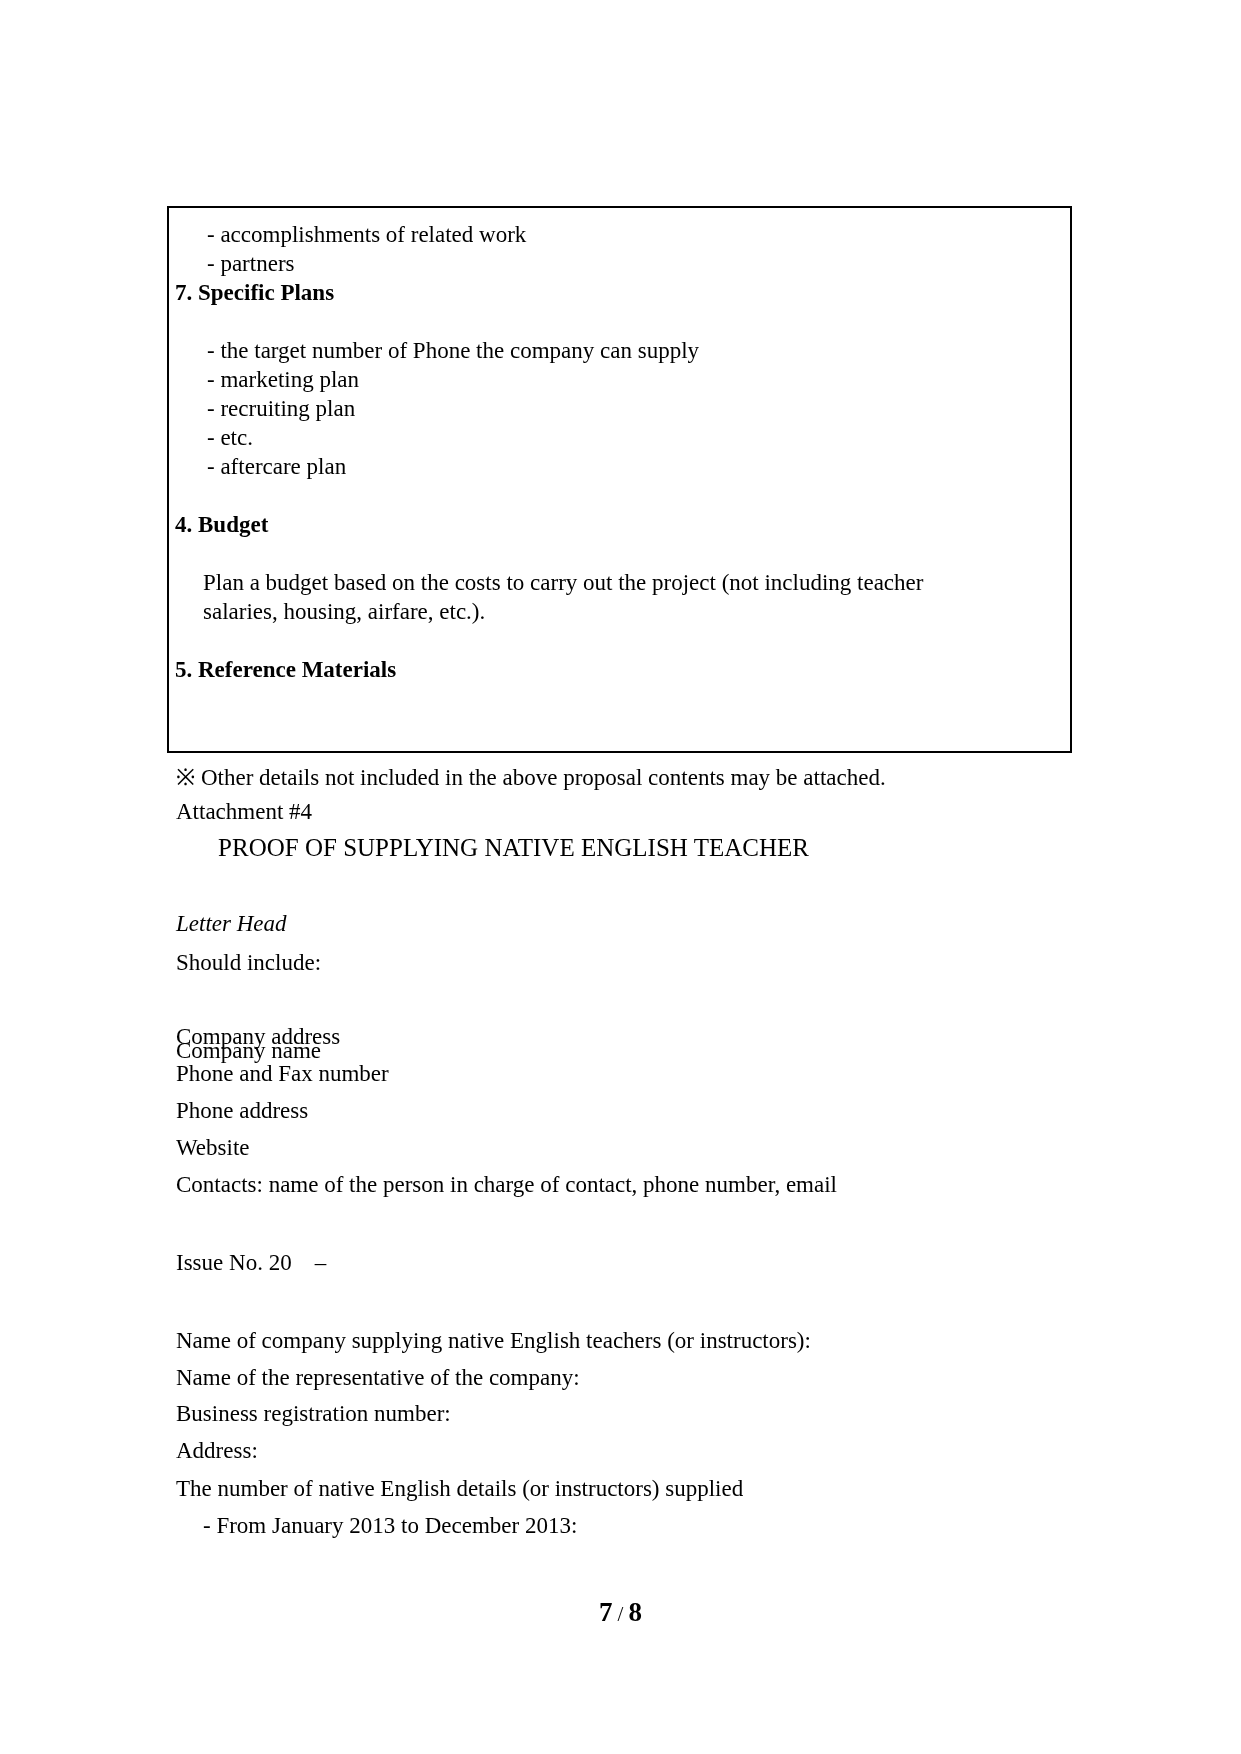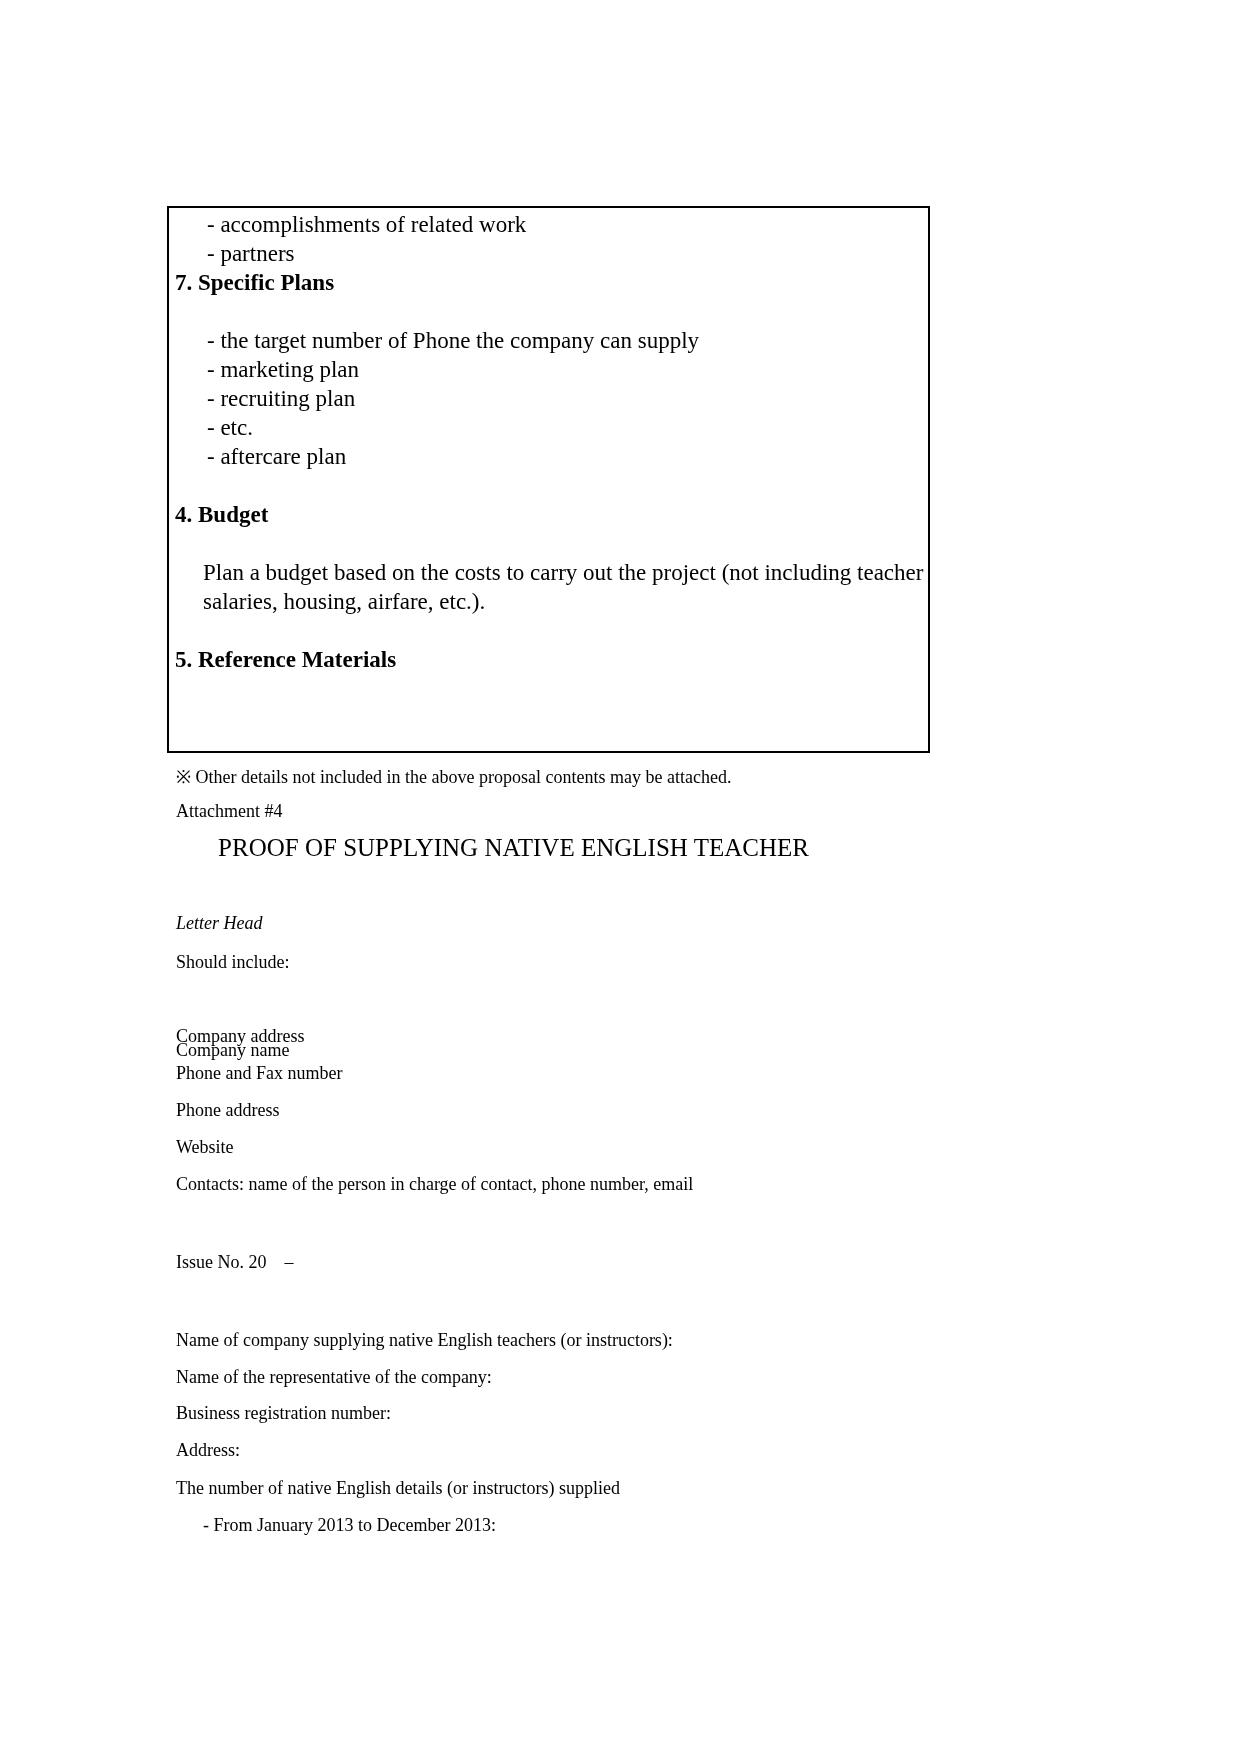--- a/index.html
+++ b/index.html
@@ -8,38 +8,38 @@
     width:1241px; height:1754px;
     background:#ffffff;
     color:#000000;
     font-family:"Liberation Serif", serif;
     overflow:hidden;
   }
   
   .proposal-box {
     position:absolute;
     left:167px; top:206px;
-    width:763px; height:547px;
+    width:905px; height:547px;
     border:2px solid #000000;
     box-sizing:border-box;
-    padding-top:2px;
+    padding-top:12px;
   }
   .proposal-box .row {
     height:29px; line-height:29px;
     font-size:23px;
     white-space:pre;
   }
   .proposal-box .row.item { padding-left:38px; }
   .proposal-box .row.head { padding-left:6px; font-weight:bold; }
   .proposal-box .row.para { padding-left:34px; }
   
   .bl {
     position:absolute;
     left:176px;
-    font-size:18px;
+    font-size:23px;
     line-height:37px;
     white-space:pre;
   }
   .bl.center { left:0; width:1027px; text-align:center; font-size:25px; }
   .bl.italic { font-style:italic; }
   .bl.indent { left:203px; }
   .page-footer {
     position:absolute;
     left:0; top:1594px; width:1241px;
     text-align:center;
@@ -91,14 +91,15 @@
 
   <div class="bl" style="top:1244px">Issue No. 20    –</div>
 
   <div class="bl" style="top:1322px">Name of company supplying native English teachers (or instructors):</div>
   <div class="bl" style="top:1359px">Name of the representative of the company:</div>
   <div class="bl" style="top:1395px">Business registration number:</div>
   <div class="bl" style="top:1432px">Address:</div>
   <div class="bl" style="top:1470px">The number of native English details (or instructors) supplied</div>
   <div class="bl indent" style="top:1507px">- From January 2013 to December 2013:</div>
 
+  <div class="page-footer"><span>7</span><span class="sep">/</span><span>8</span></div>
 
 </div>
 
 </body></html>

